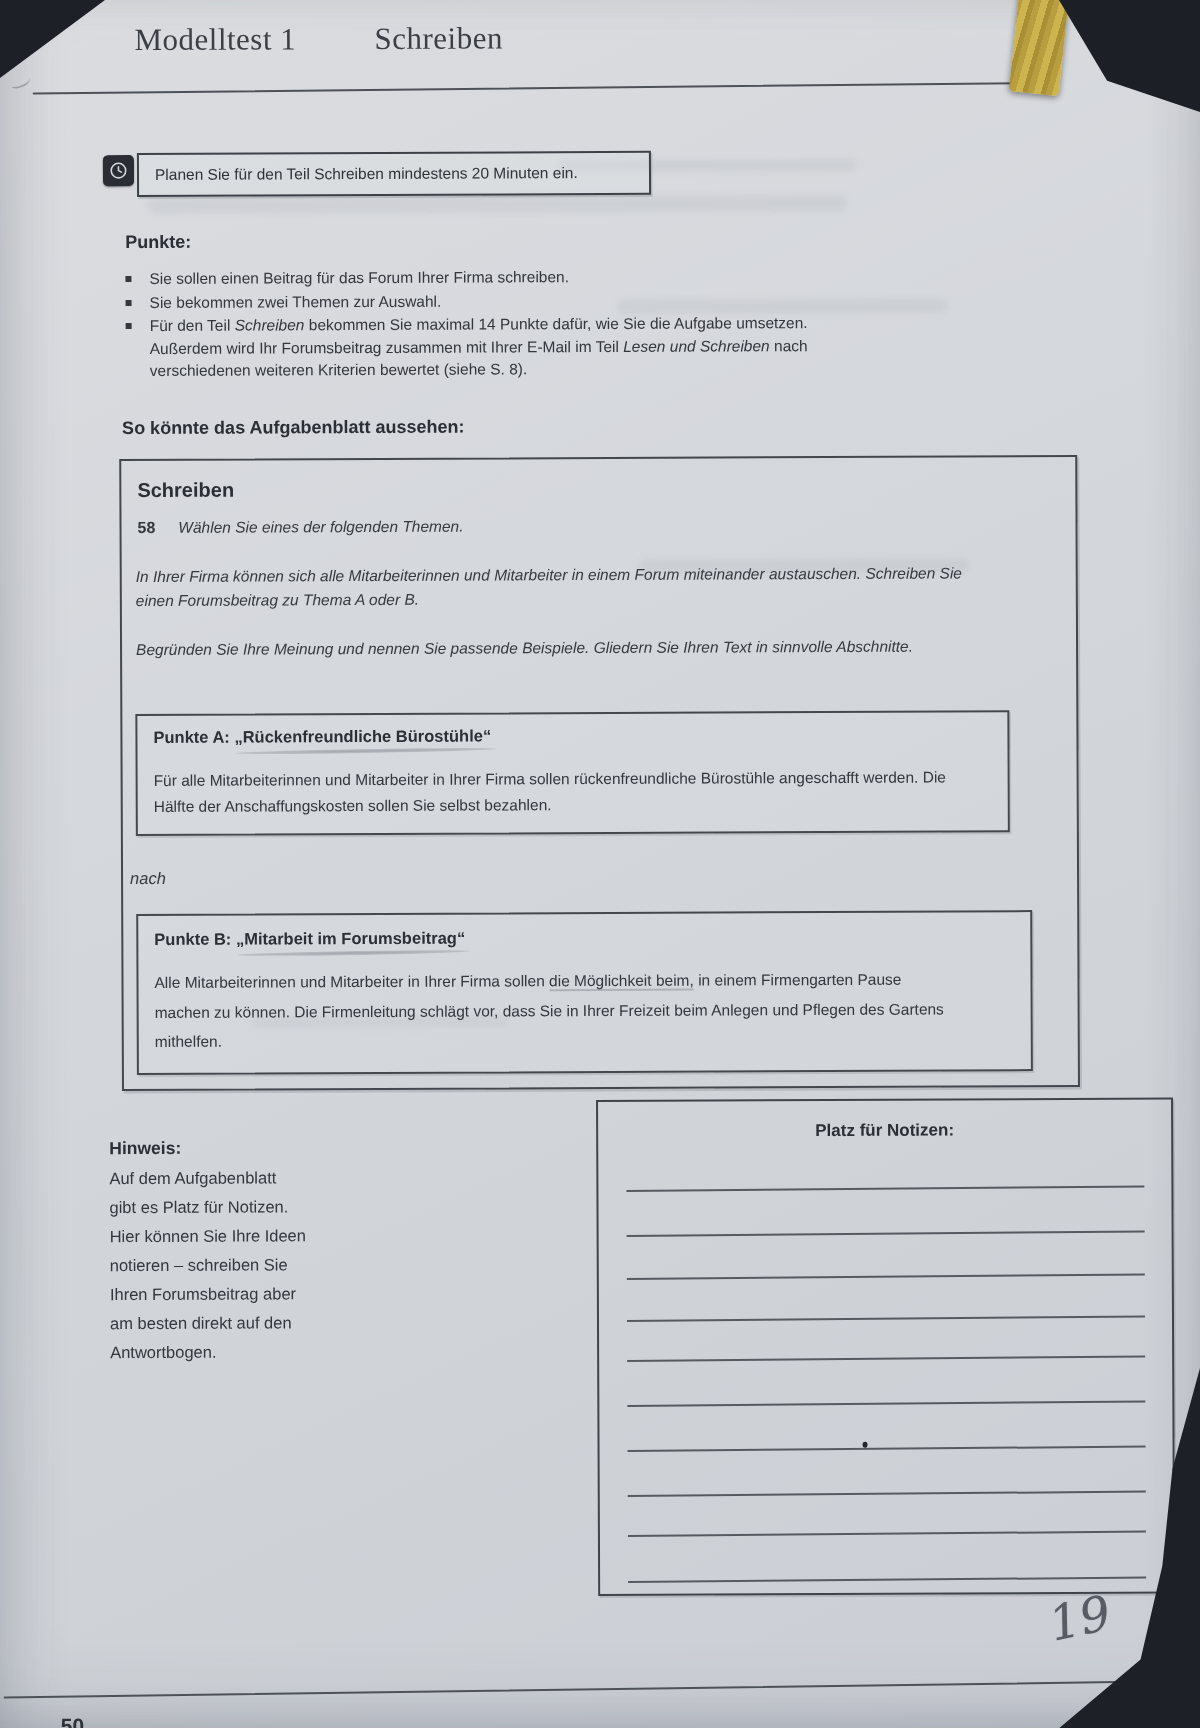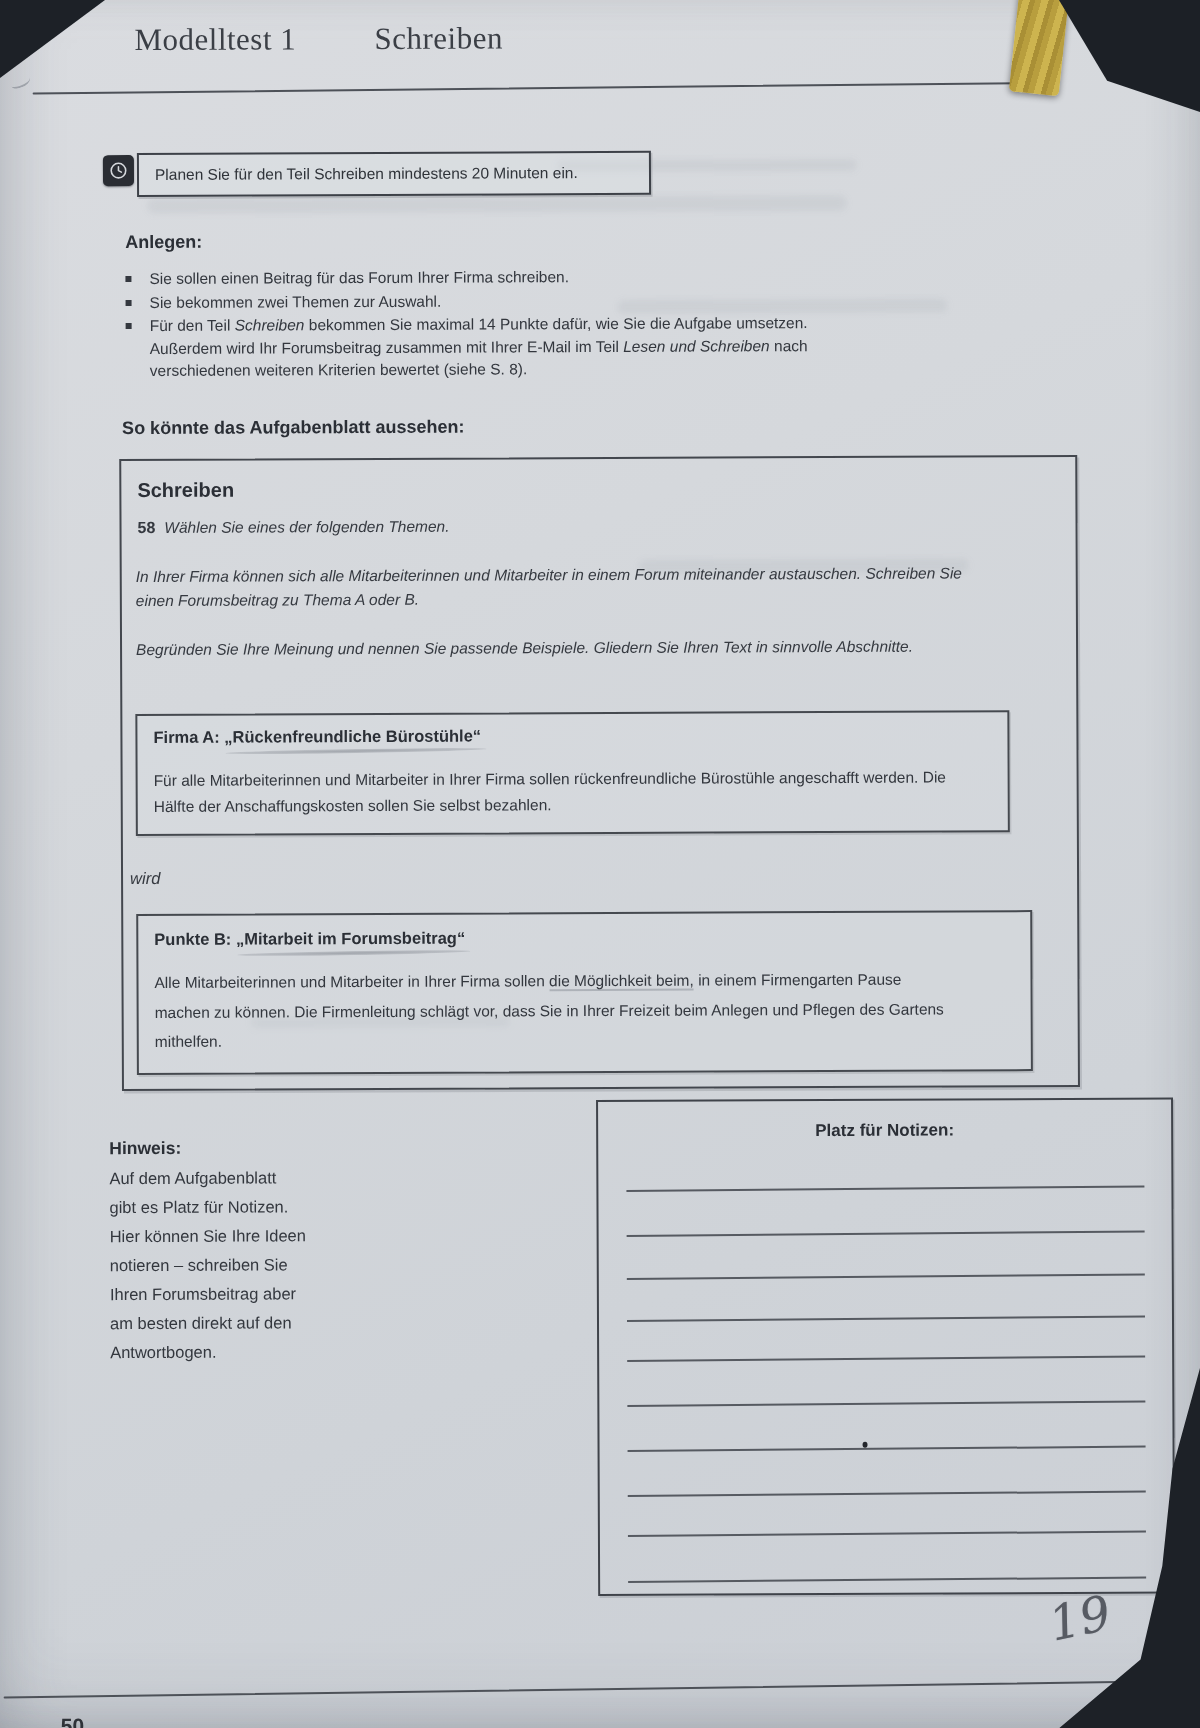--- a/index.html
+++ b/index.html
@@ -28,21 +28,21 @@
   .clock-badge{width:31px;height:31px;background:#2a2d33;border-radius:5px;display:flex;align-items:center;justify-content:center;box-shadow:0 1px 2px rgba(40,44,52,.5);}
   .time-box{border:2px solid #3d4148;height:40px;display:flex;align-items:center;padding:0 16px;font-size:15.5px;color:#2f3339;background:rgba(222,225,229,.35);box-shadow:1.5px 2px 0 rgba(108,112,120,.28);}
 
   .heading18{font-size:18px;font-weight:bold;color:#2b2f36;}
   .bullet-list{list-style:none;margin:0;padding:0;width:724px;}
   .bullet-list li{position:relative;padding-left:26px;font-size:15.5px;line-height:22.5px;color:#33373e;margin-bottom:1px;}
   .bullet-sq{position:absolute;left:2px;top:8px;width:6px;height:6px;background:#34383f;}
 
   .outer-box{border:2px solid #43474e;box-shadow:2px 2.5px 0 rgba(108,112,120,.25);}
   .task-title{font-size:20px;font-weight:bold;color:#2b2f36;}
-  .item-num{font-weight:bold;font-size:16px;margin-right:9px;font-style:normal;}
+  .item-num{font-weight:bold;font-size:16px;margin-right:23px;font-style:normal;}
   .instr{font-style:italic;font-size:15.5px;color:#363a41;}
   .intro{font-style:italic;font-size:15.5px;line-height:23.5px;color:#363a41;width:840px;}
 
   .thema-box{border:2px solid #45494f;box-shadow:1.5px 2px 0 rgba(108,112,120,.22);background:rgba(220,223,227,.25);}
   .thema-head{font-size:16.5px;font-weight:bold;color:#2b2f36;}
   .thema-body{font-size:15.5px;color:#33373e;}
 
   .pencil-u{position:relative;display:inline-block;}
   .pencil-u::after{
     content:"";position:absolute;left:1px;right:-5px;bottom:-7px;height:4px;
@@ -92,45 +92,45 @@
     <div class="abs clock-badge" style="left:106px;top:153px;">
       <svg viewBox="0 0 24 24" width="21" height="21">
           <circle cx="12" cy="12" r="8.3" fill="none" stroke="#d5d8dc" stroke-width="1.8"></circle>
           <path d="M12 7.6 V12 L15.3 13.8" stroke="#d5d8dc" stroke-width="1.8" fill="none" stroke-linecap="round"></path>
         </svg>
     </div>
     <div class="abs time-box" style="left:140px;top:151px;width:478px;">
       <span>Planen Sie für den Teil Schreiben mindestens 20 Minuten ein.</span>
     </div>
 
-    <div class="abs heading18" style="left:128px;top:230px;">Anlegen:</div>
+    <div class="abs heading18" style="left:128px;top:230px;">Punkte:</div>
     <ul class="abs bullet-list" style="left:126px;top:266px;">
       <li><span class="bullet-sq"></span><span>Sie sollen einen Beitrag für das Forum Ihrer Firma schreiben.</span></li>
       <li><span class="bullet-sq"></span><span>Sie bekommen zwei Themen zur Auswahl.</span></li>
       <li style="width:700px;"><span class="bullet-sq"></span><span><span>Für den Teil </span><span class="ital">Schreiben</span><span> bekommen Sie maximal 14 Punkte dafür, wie Sie die Aufgabe umsetzen. Außerdem wird Ihr Forumsbeitrag zusammen mit Ihrer E-Mail im Teil </span><span class="ital">Lesen und Schreiben</span><span> nach verschiedenen weiteren Kriterien bewertet (siehe S. 8).</span></span></li>
     </ul>
 
     <div class="abs heading18" style="left:124px;top:416px;">So könnte das Aufgabenblatt aussehen:</div>
 
     <div class="abs outer-box" style="left:121px;top:457px;width:954px;height:628px;">
       <div class="abs task-title" style="left:16px;top:18px;">Schreiben</div>
       <div class="abs" style="left:16px;top:58px;">
         <span class="item-num">58</span><span class="instr">Wählen Sie eines der folgenden Themen.</span>
       </div>
       <div class="abs intro" style="left:14px;top:104px;">In Ihrer Firma können sich alle Mitarbeiterinnen und Mitarbeiter in einem Forum miteinander austauschen. Schreiben Sie einen Forumsbeitrag zu Thema A oder B.</div>
       <div class="abs intro" style="left:14px;top:177px;">Begründen Sie Ihre Meinung und nennen Sie passende Beispiele. Gliedern Sie Ihren Text in sinnvolle Abschnitte.</div>
 
       <div class="abs thema-box" style="left:13px;top:253px;width:870px;height:118px;">
         <div class="abs thema-head" style="left:16px;top:12px;">
-          <span>Firma A: </span><span class="pencil-u">„Rückenfreundliche Bürostühle“</span>
+          <span>Punkte A: </span><span class="pencil-u">„Rückenfreundliche Bürostühle“</span>
         </div>
         <div class="abs thema-body" style="left:16px;top:52px;width:806px;line-height:25.5px;">Für alle Mitarbeiterinnen und Mitarbeiter in Ihrer Firma sollen rückenfreundliche Bürostühle angeschafft werden. Die Hälfte der Anschaffungskosten sollen Sie selbst bezahlen.</div>
       </div>
 
-      <div class="abs ital" style="left:7px;top:408px;font-size:16.5px;color:#363a41;">wird</div>
+      <div class="abs ital" style="left:7px;top:408px;font-size:16.5px;color:#363a41;">nach</div>
 
       <div class="abs thema-box" style="left:13px;top:453px;width:892px;height:157px;">
         <div class="abs thema-head" style="left:16px;top:14px;">
           <span>Punkte B: </span><span class="pencil-u">„Mitarbeit im Forumsbeitrag“</span>
         </div>
         <div class="abs thema-body" style="left:16px;top:52px;width:800px;line-height:29.5px;">
           <span>Alle Mitarbeiterinnen und Mitarbeiter in Ihrer Firma sollen </span><span class="pencil-u2">die Möglichkeit beim,</span><span> in einem Firmengarten Pause machen zu können. Die Firmenleitung schlägt vor, dass Sie in Ihrer Freizeit beim Anlegen und Pflegen des Gartens mithelfen.</span>
         </div>
       </div>
     </div>

